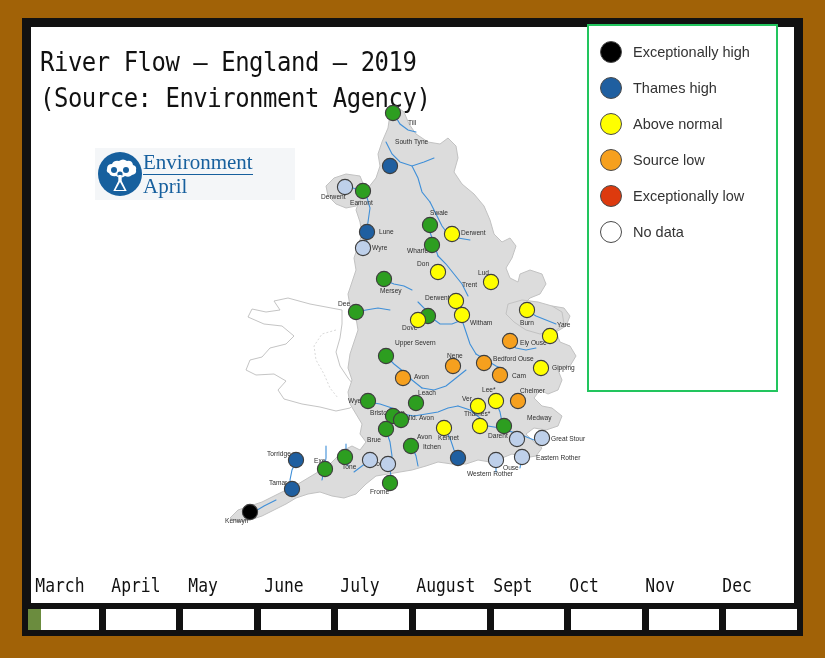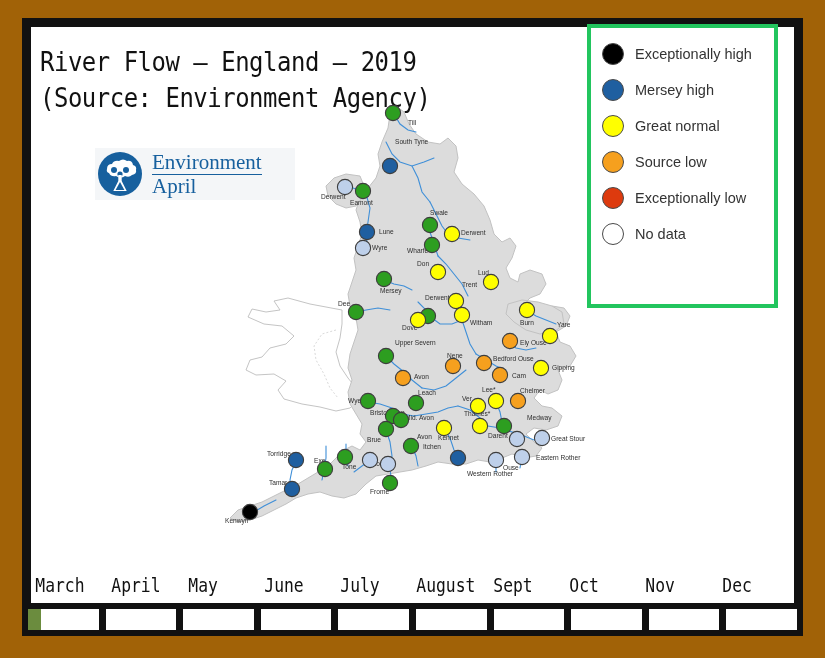--- a/index.html
+++ b/index.html
@@ -12,28 +12,28 @@
 
   #title{position:absolute;left:40px;top:44px;width:520px;
          font-family:"DejaVu Sans Mono",monospace;font-size:26px;line-height:36px;
          color:#111;letter-spacing:-0.5px;white-space:pre-line;font-stretch:condensed;
          transform:scaleX(0.92);transform-origin:left top;}
 
   
   #logo{position:absolute;left:95px;top:148px;width:200px;height:52px;
         background:#f4f6f8;display:flex;align-items:center;}
   #logo .mark{width:46px;height:46px;flex:0 0 46px;margin-left:2px;}
-  #logo .wordmark{margin-left:9px;font-family:"Liberation Serif",serif;color:#17609e;
+  #logo .wordmark{font-family:"Liberation Serif",serif;color:#17609e;
         font-size:21px;line-height:21px;}
   #logo .wordmark .l1{display:block;border-bottom:1px solid #17609e;padding-bottom:1px;}
   #logo .wordmark .l2{display:block;padding-top:1px;}
 
   
-  #legend{position:absolute;left:587px;top:24px;width:191px;height:284px;
-          background:#fff;border:4px solid #22c55e;box-sizing:border-box;padding:8px 0 0 0;text-align:right;}
+  #legend{position:absolute;left:587px;top:24px;width:191px;height:368px;
+          background:#fff;border:2px solid #22c55e;box-sizing:border-box;padding:8px 0 0 0;text-align:right;}
   .legend-row{display:flex;align-items:center;height:36px;padding-left:11px;}
   .legend-dot{width:22px;height:22px;border-radius:50%;border:1px solid #4a4a4a;
               flex:0 0 22px;box-sizing:border-box;}
   .legend-label{margin-left:11px;font-size:14.5px;color:#333;}
 
   
   #map{position:absolute;left:190px;top:98px;width:400px;height:435px;}
   #map svg{display:block;}
   .riv-label{font-family:"Liberation Sans",sans-serif;font-size:6.6px;fill:#2e2e2e;}
   .station{stroke:#3d3d3d;stroke-width:1.1;}
@@ -76,25 +76,25 @@
     </div>
   </div>
 
   <div id="legend">
       <div class="legend-row">
         <div class="legend-dot" style="background: rgb(0, 0, 0);"></div>
         <div class="legend-label">Exceptionally high</div>
       </div>
       <div class="legend-row">
         <div class="legend-dot" style="background: rgb(31, 95, 160);"></div>
-        <div class="legend-label">Mersey high</div>
+        <div class="legend-label">Thames high</div>
       </div>
       <div class="legend-row">
         <div class="legend-dot" style="background: rgb(255, 255, 0);"></div>
-        <div class="legend-label">Great normal</div>
+        <div class="legend-label">Above normal</div>
       </div>
       <div class="legend-row">
         <div class="legend-dot" style="background: rgb(246, 160, 30);"></div>
         <div class="legend-label">Source low</div>
       </div>
       <div class="legend-row">
         <div class="legend-dot" style="background: rgb(221, 58, 14);"></div>
         <div class="legend-label">Exceptionally low</div>
       </div>
       <div class="legend-row">

